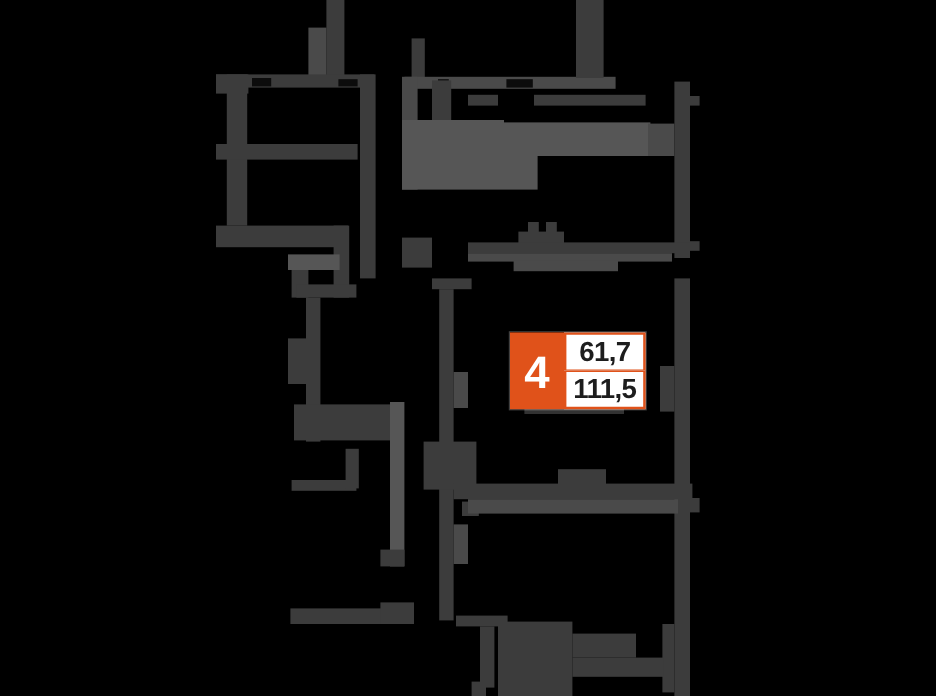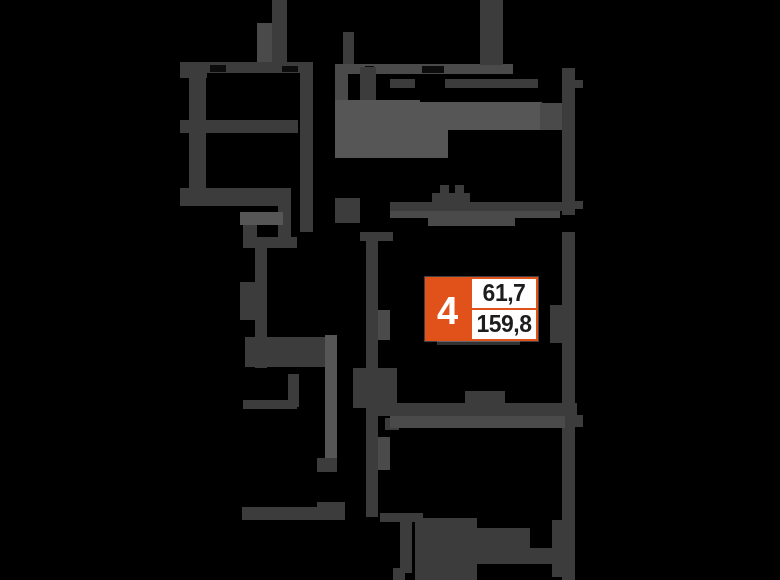--- a/index.html
+++ b/index.html
@@ -121,17 +121,17 @@
       <rect x="477" y="528" width="53" height="20" fill="#3c3c3c"></rect>
       <rect x="477" y="548" width="76" height="16" fill="#3c3c3c"></rect>
       <rect x="393" y="568" width="12" height="12" fill="#3c3c3c"></rect>
       <rect x="437" y="339" width="83" height="6" fill="#323232"></rect>
     </svg>
 
   <div class="badge">
     <div class="badge-num">4</div>
     <div class="badge-areas">
       <div class="area area-top">61,7</div>
-      <div class="area area-bottom">159,8</div>
+      <div class="area area-bottom">111,5</div>
     </div>
   </div>
 
 </div>
 
 </body></html>

